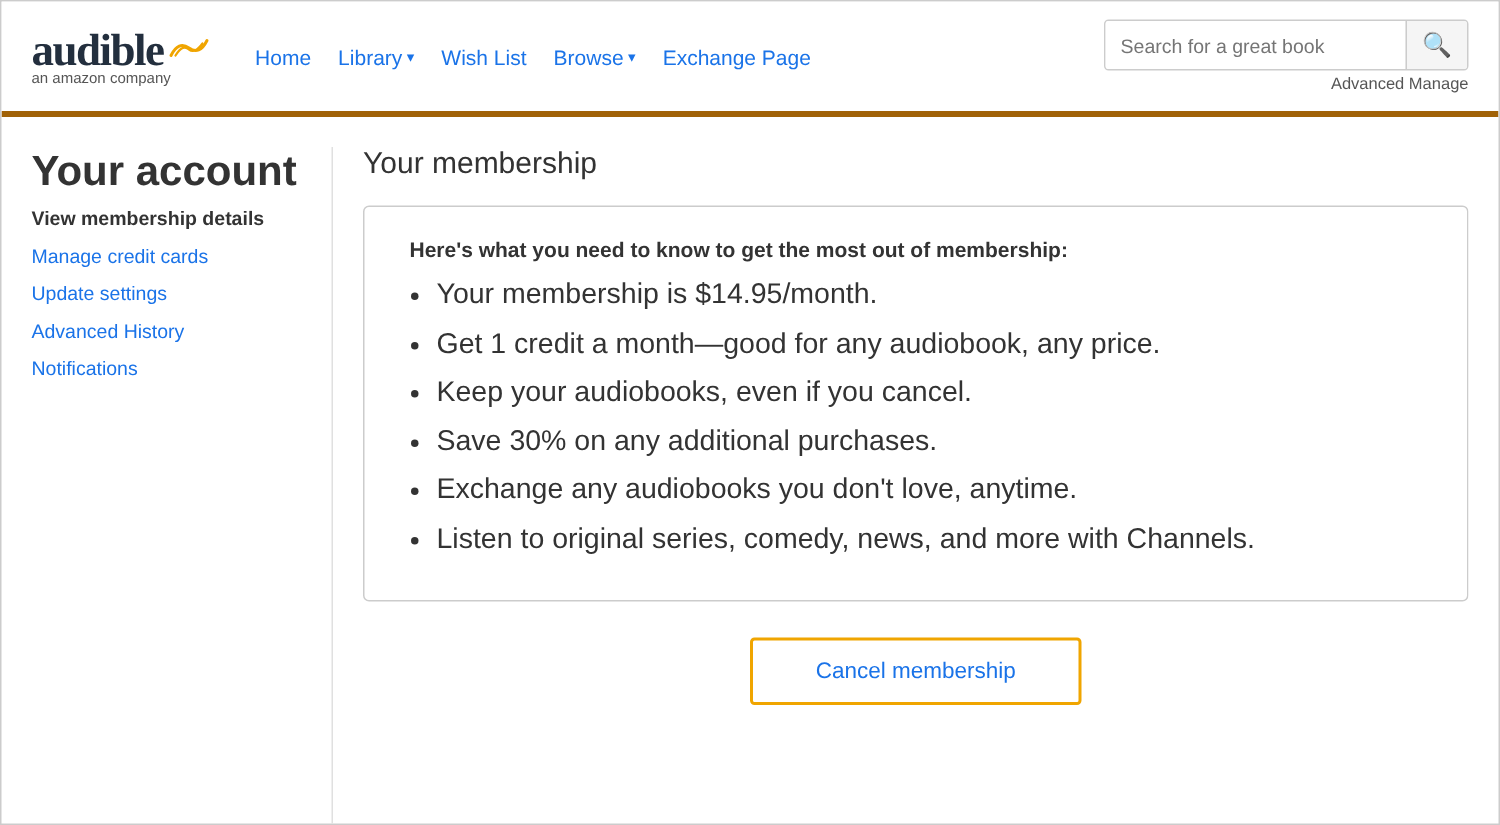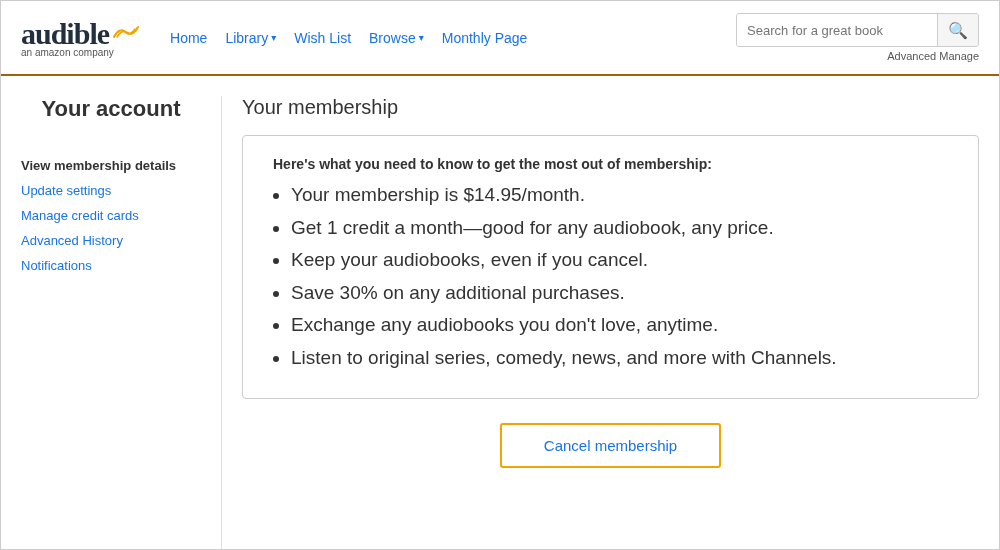--- a/index.html
+++ b/index.html
@@ -12,21 +12,21 @@
       height: 550px;
       overflow: hidden;
       border: 1px solid #ccc;
     }
 
     
     .header {
       display: flex;
       align-items: center;
       padding: 12px 20px;
-      border-bottom: 2px solid #a16207;
+      border-bottom: 4px solid #a16207;
       background: #fff;
     }
     .logo-wrapper {
       position: relative;
       margin-right: 30px;
     }
     .nav {
       display: flex;
       align-items: flex-start;
       gap: 18px;
@@ -96,25 +96,24 @@
       height: calc(550px - 70px);
     }
 
     
     .sidebar {
       width: 200px;
       flex-shrink: 0;
       padding-right: 20px;
     }
     .sidebar-title {
-      font-size: 22px;
+      font-size: 28px;
       font-weight: bold;
       color: #333;
-      margin-bottom: 36px;
-      text-align: center;
+      margin-bottom: 8px;
     }
     .sidebar-nav {
       display: flex;
       flex-direction: column;
       gap: 10px;
     }
     .sidebar-nav a {
       text-decoration: none;
       font-size: 13px;
       color: #1a73e8;
@@ -249,40 +248,40 @@
     <a>Home</a>
     <span class="nav-dropdown">
       <span>Library</span>
       <span class="chevron">▾</span>
     </span>
     <a>Wish List</a>
     <span class="nav-dropdown">
       <span>Browse</span>
       <span class="chevron">▾</span>
     </span>
-    <a>Monthly Page</a>
+    <a>Exchange Page</a>
   </nav>
 
   <div class="search-area">
     <div class="search-box">
       <input class="search-input" type="text" placeholder="Search for a great book" style="">
       <button class="search-btn">🔍</button>
     </div>
     <a class="advanced-search">Advanced Manage</a>
   </div>
 </div>
 
 <div class="main-container">
 
   <div class="sidebar">
     <h1 class="sidebar-title">Your account</h1>
     <nav class="sidebar-nav">
       <a class="active">View membership details</a>
+      <a>Manage credit cards</a>
       <a>Update settings</a>
-      <a>Manage credit cards</a>
       <a>Advanced History</a>
       <a>Notifications</a>
     </nav>
   </div>
 
   <div class="content">
     <h2 class="membership-title">Your membership</h2>
 
     <div class="membership-card">
 

